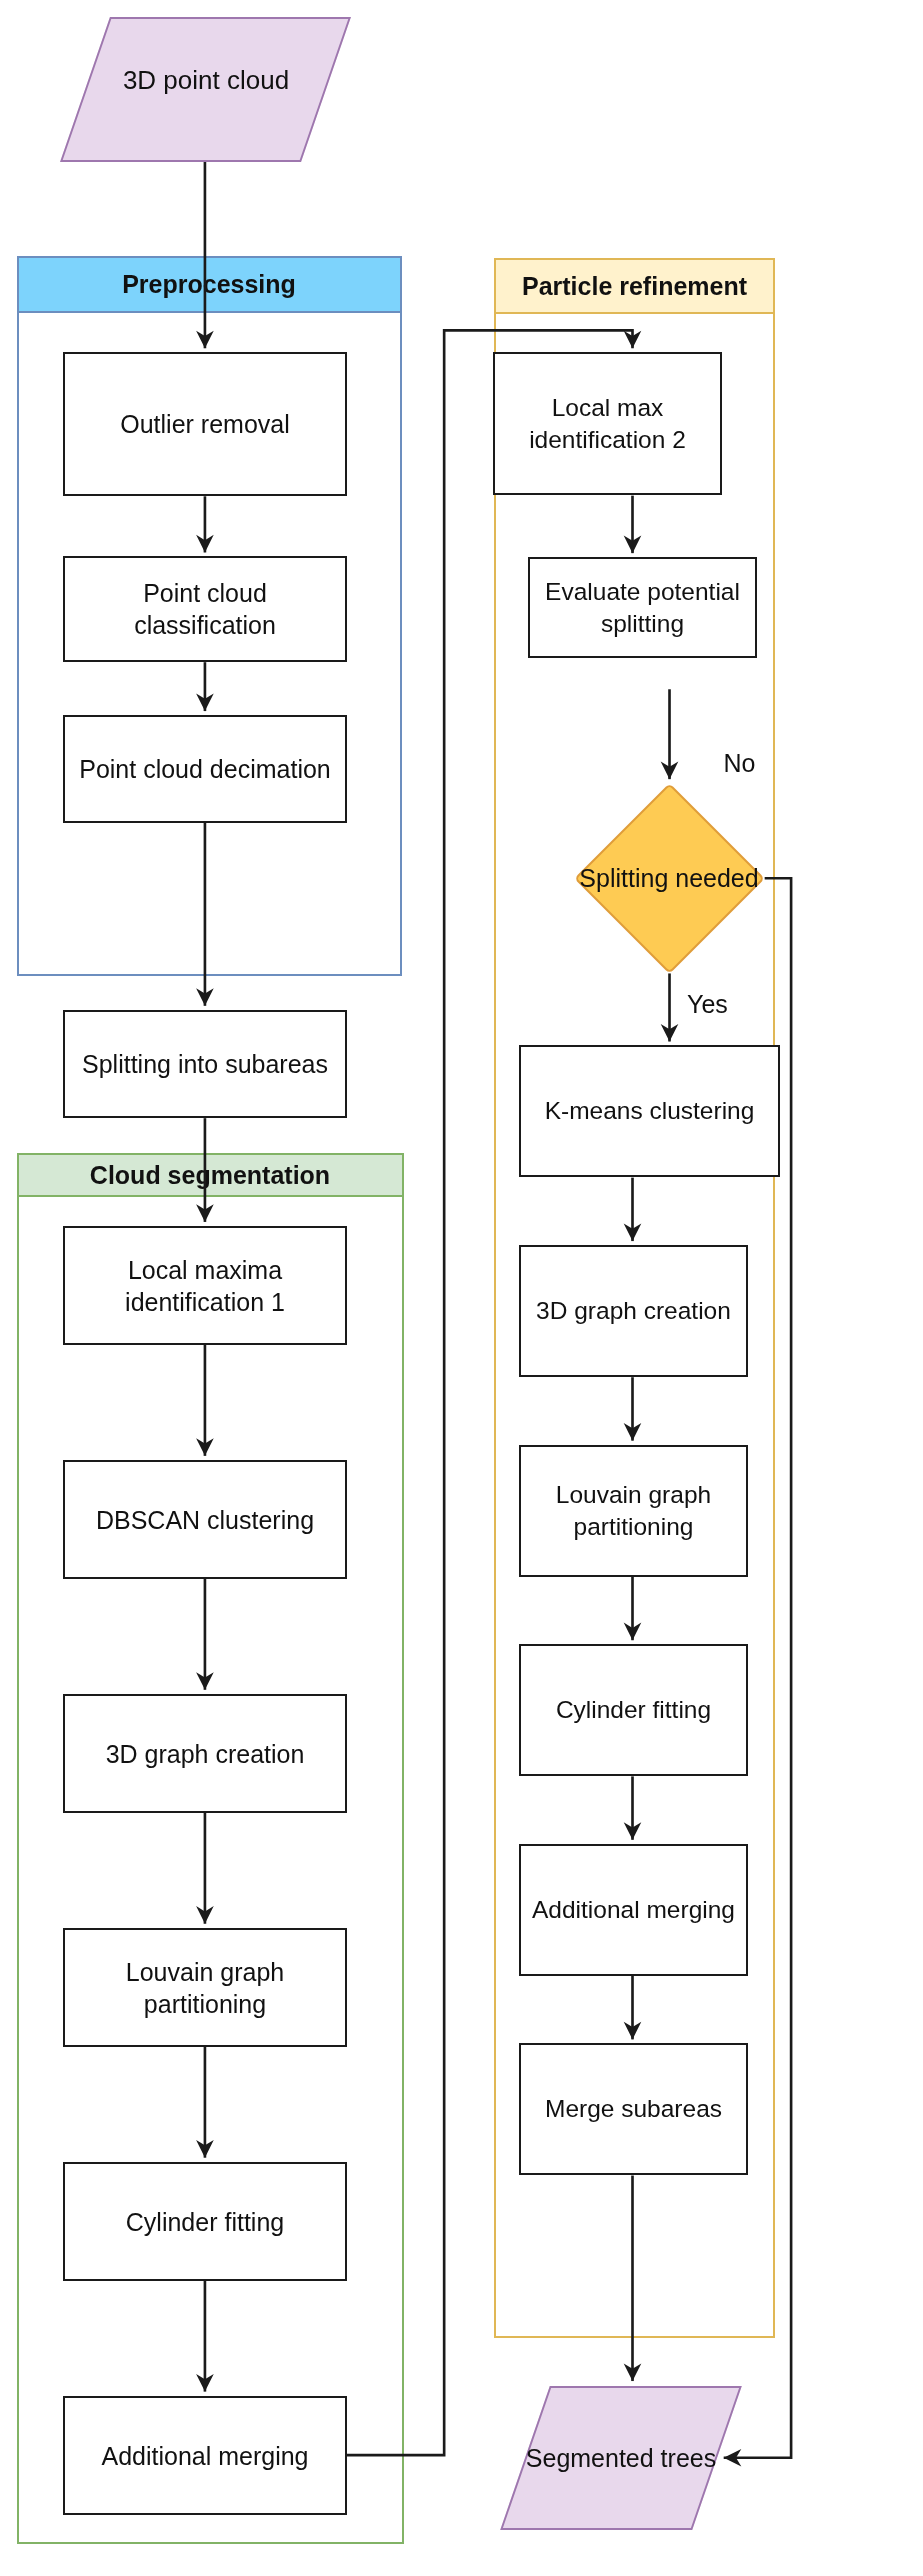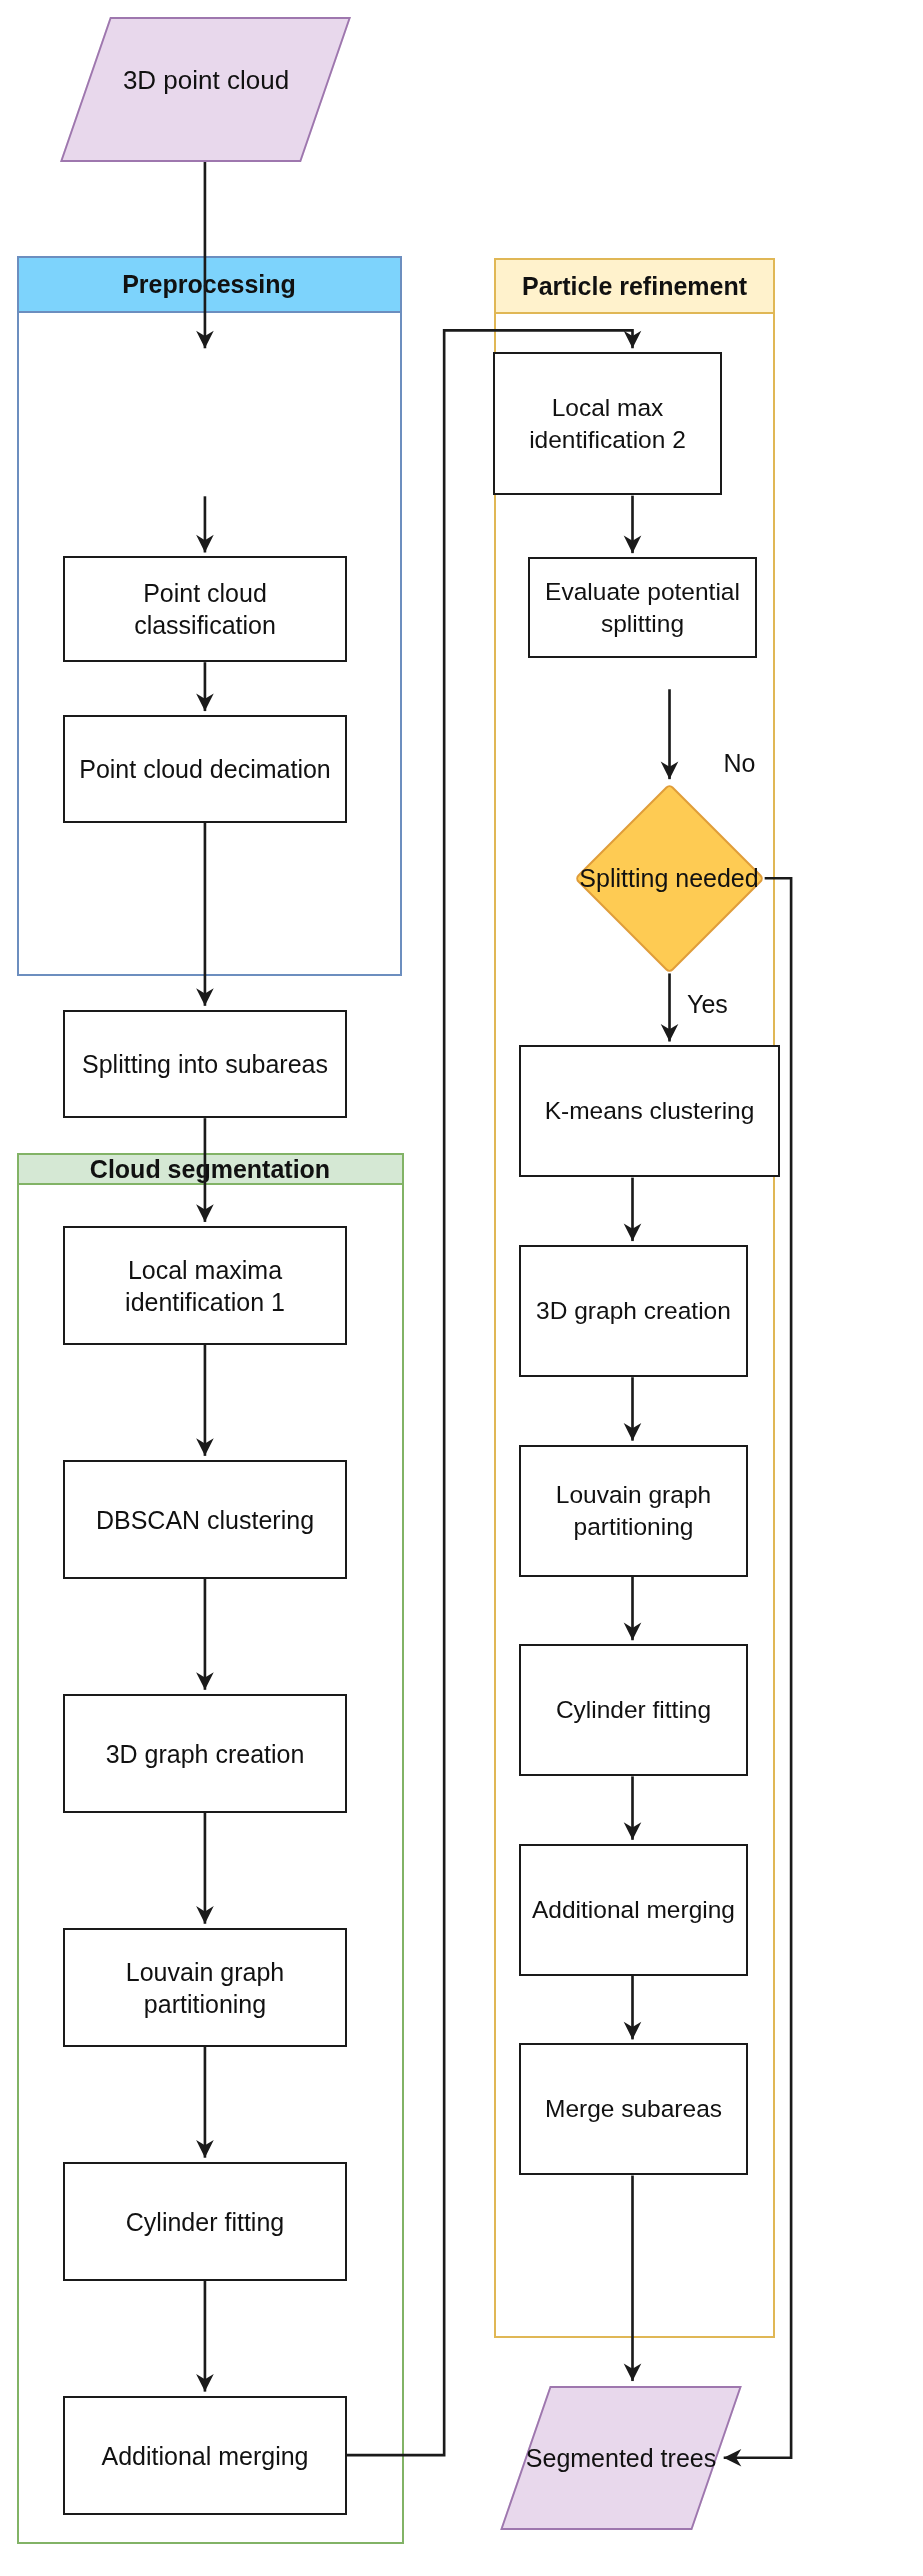--- a/index.html
+++ b/index.html
@@ -45,21 +45,21 @@
 
 <div id="canvas">
 
   <div class="group g-blue" style="left:16.5px;top:256px;width:385px;height:720px;">
     <div class="group-header" style="height:57px;">
       <span>Preprocessing</span>
     </div>
   </div>
 
   <div class="group g-green" style="left:16.5px;top:1153px;width:387px;height:1391px;">
-    <div class="group-header" style="height:32px;text-align:right;">
+    <div class="group-header" style="height:44px;text-align:right;">
       <span>Cloud segmentation</span>
     </div>
   </div>
 
   <div class="group g-orange" style="left:494px;top:258px;width:281px;height:2080px;">
     <div class="group-header" style="height:56px;">
       <span>Particle refinement</span>
     </div>
   </div>
 
@@ -101,20 +101,23 @@
   <div class="para-shape" style="left:85px;top:16.5px;width:241px;height:145px;"></div>
   <div class="para-label" style="left:59px;top:8px;width:294px;height:145px;">
     <span>3D point cloud</span>
   </div>
 
   <div class="para-shape" style="left:525px;top:2386px;width:192px;height:144px;"></div>
   <div class="para-label" style="left:500px;top:2386px;width:242px;height:144px;font-size:25px;">
     <span>Segmented trees</span>
   </div>
 
+  <div class="pbox" style="left:63px;top:352px;width:284px;height:144px;">
+    <span>Outlier removal</span>
+  </div>
   <div class="pbox" style="left:63px;top:556px;width:284px;height:106px;">
     <span>Point cloud classification</span>
   </div>
   <div class="pbox" style="left:63px;top:715px;width:284px;height:108px;">
     <span>Point cloud decimation</span>
   </div>
   <div class="pbox" style="left:63px;top:1010px;width:284px;height:108px;">
     <span>Splitting into subareas</span>
   </div>
   <div class="pbox" style="left:63px;top:1226px;width:284px;height:119px;">

